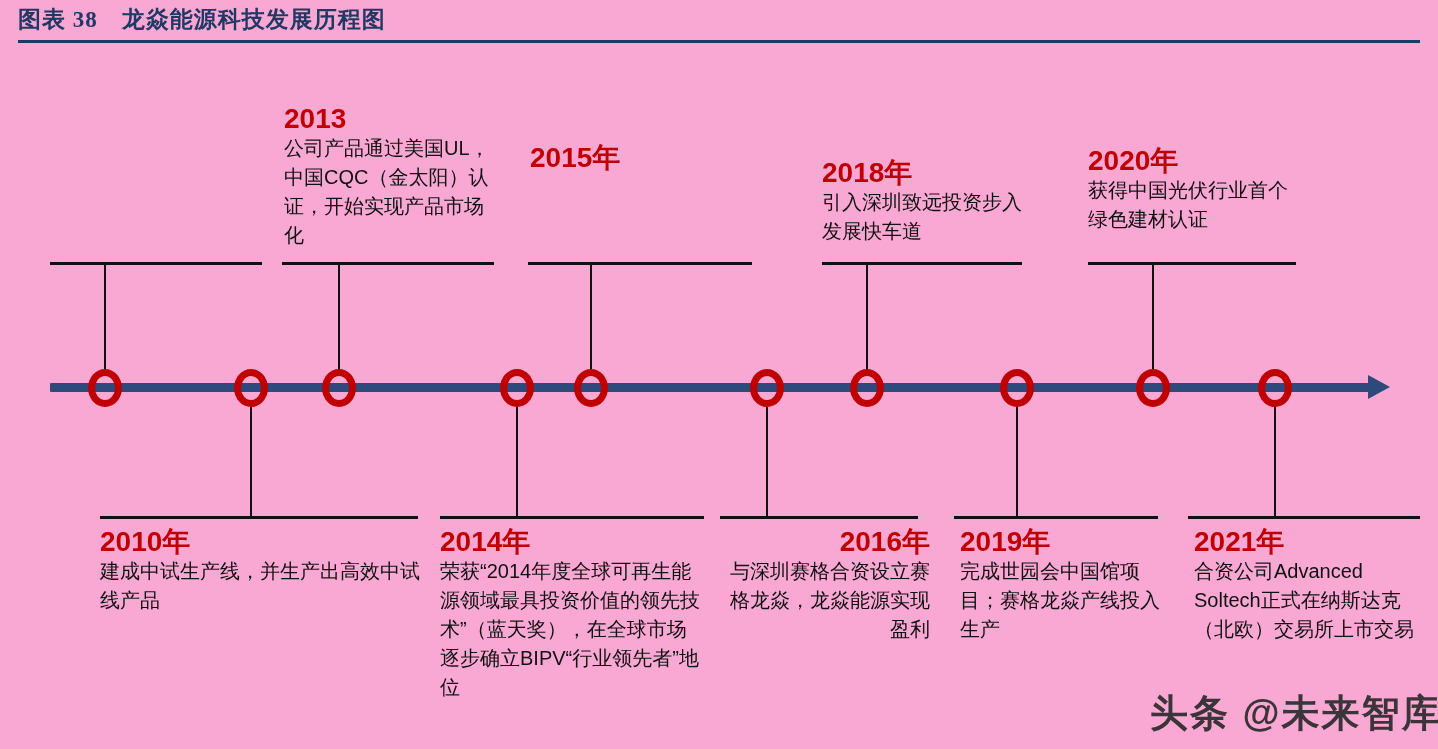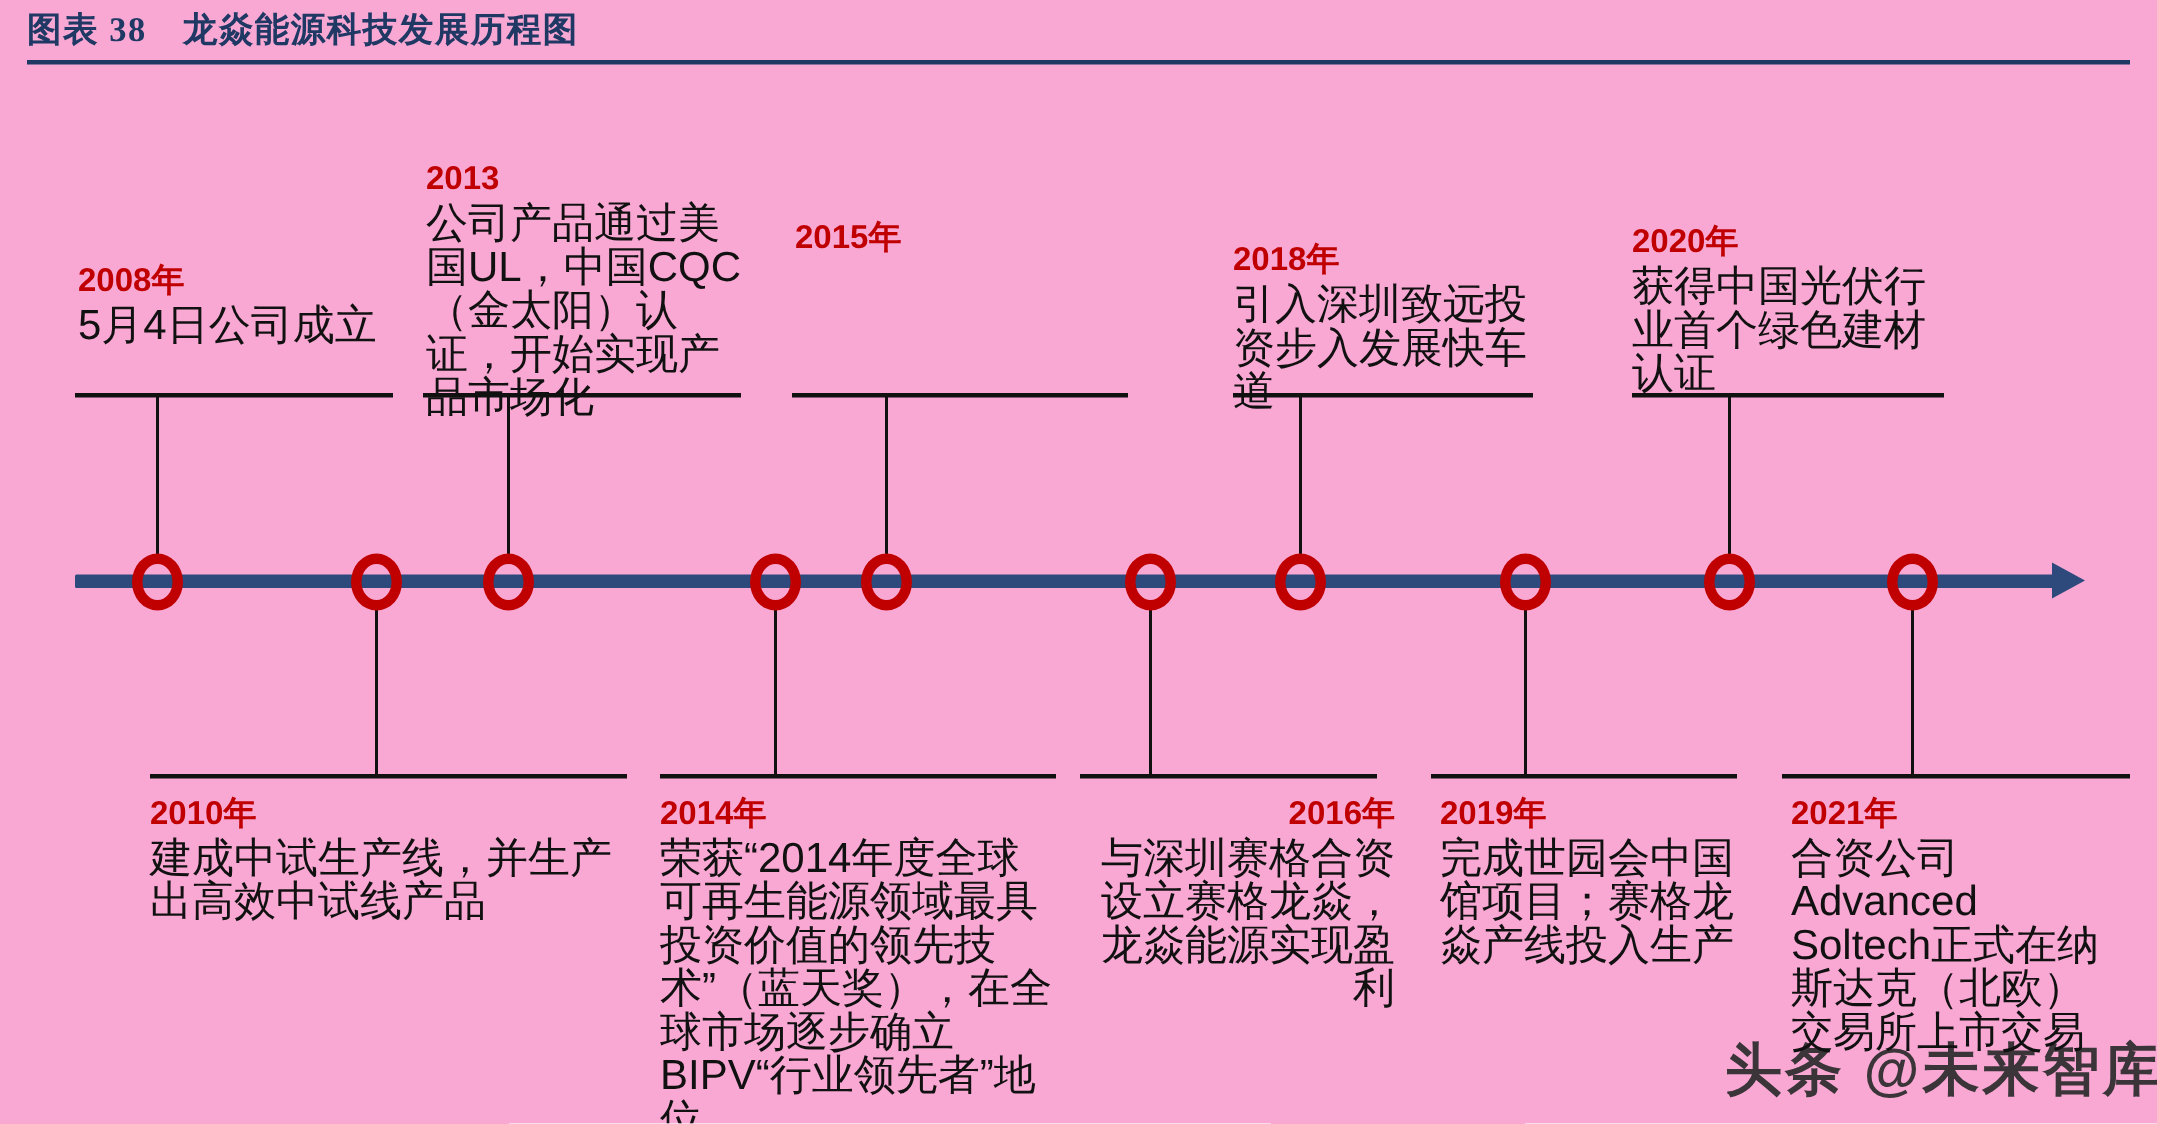--- a/index.html
+++ b/index.html
@@ -96,27 +96,27 @@
   }
 
   
   .event {
     position: absolute;
     z-index: 3;
   }
   .event-year {
     color: #C00000;
     font-weight: bold;
-    font-size: 22px;
+    font-size: 28px;
     line-height: 30px;
     white-space: nowrap;
   }
   .event-desc {
     color: #111111;
-    font-size: 28px;
+    font-size: 20px;
     line-height: 29px;
     font-weight: normal;
   }
 
   
   .watermark {
     position: absolute;
     left: 1150px;
     top: 688px;
     font-size: 38px;
@@ -175,24 +175,20 @@
 
   <div class="connector-v" style="left:766px; top:400px; height:116px;"></div>
   <div class="connector-h" style="left:720px; top:516px; width:198px;"></div>
 
   <div class="connector-v" style="left:1016px;top:400px; height:116px;"></div>
   <div class="connector-h" style="left:954px; top:516px; width:204px;"></div>
 
   <div class="connector-v" style="left:1274px;top:400px; height:116px;"></div>
   <div class="connector-h" style="left:1188px;top:516px; width:232px;"></div>
 
-  <div class="event" style="left:52px; top:172px; width:230px;">
-    <div class="event-year">2008年</div>
-    <div class="event-desc">5月4日公司成立</div>
-  </div>
 
   <div class="event" style="left:284px; top:104px; width:212px;">
     <div class="event-year">2013</div>
     <div class="event-desc">公司产品通过美国UL，中国CQC（金太阳）认证，开始实现产品市场化</div>
   </div>
 
   <div class="event" style="left:530px; top:143px; width:226px;">
     <div class="event-year">2015年</div>
   </div>
 

